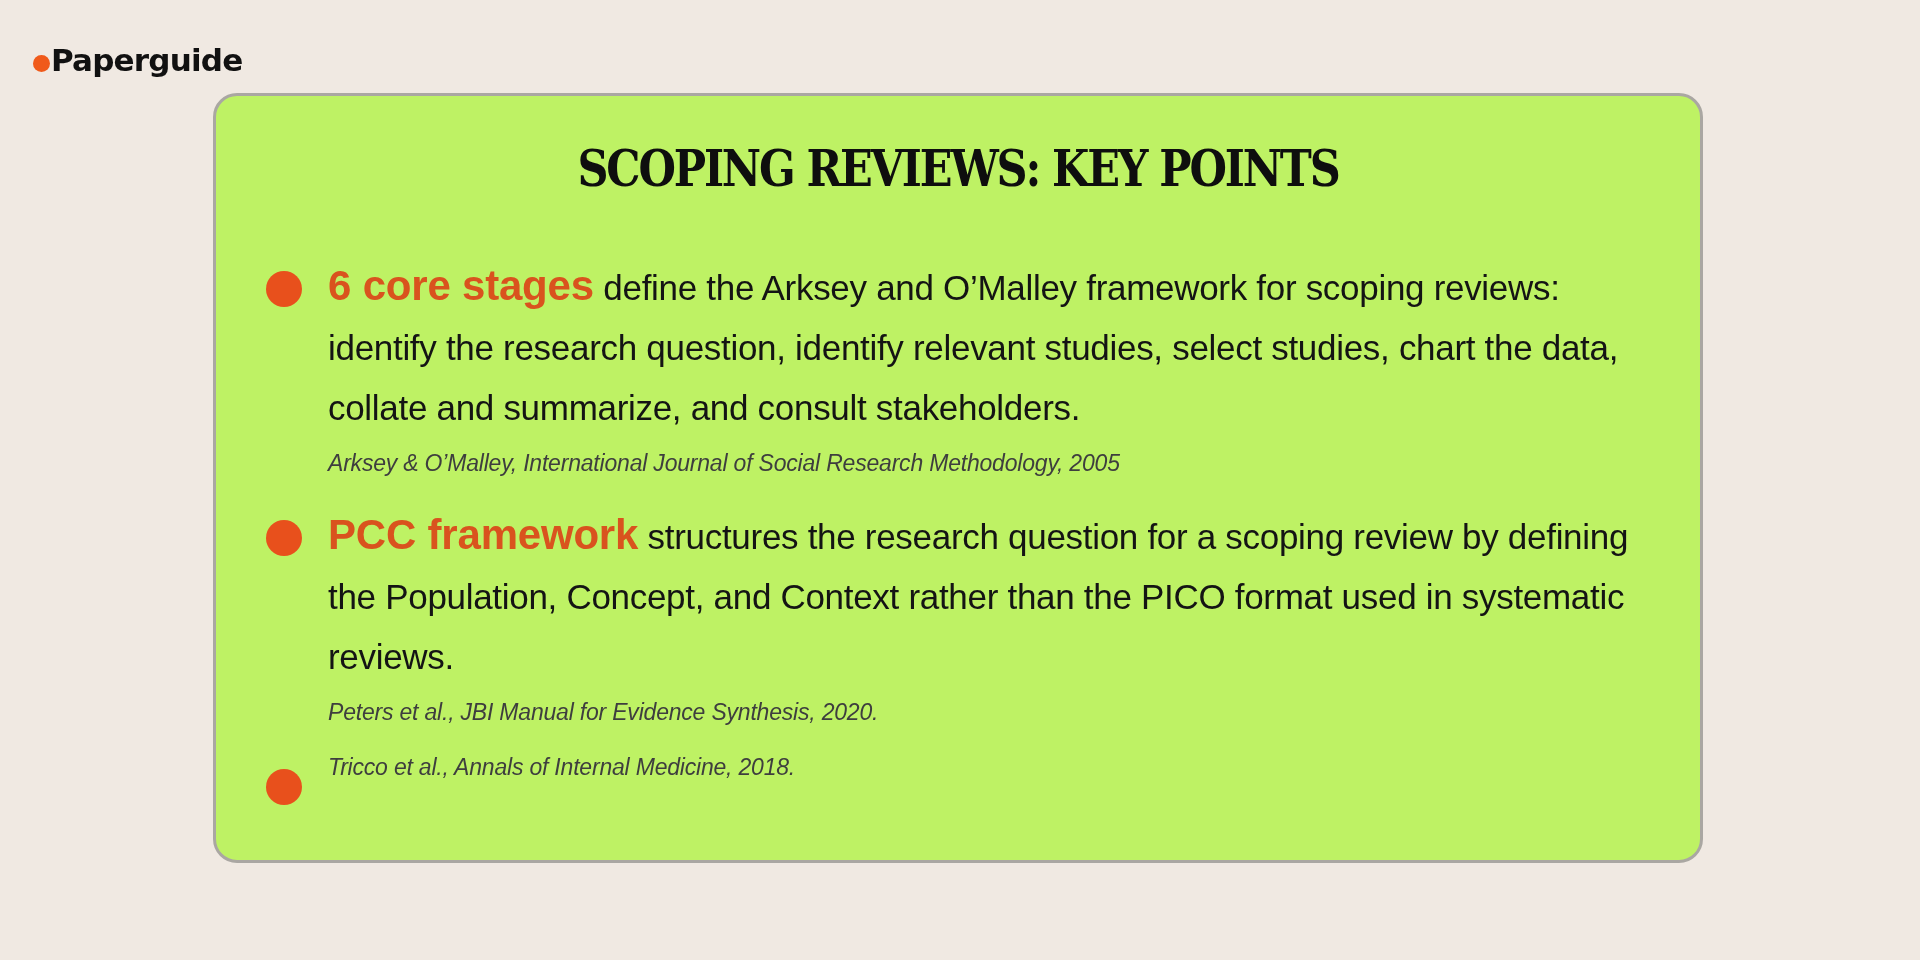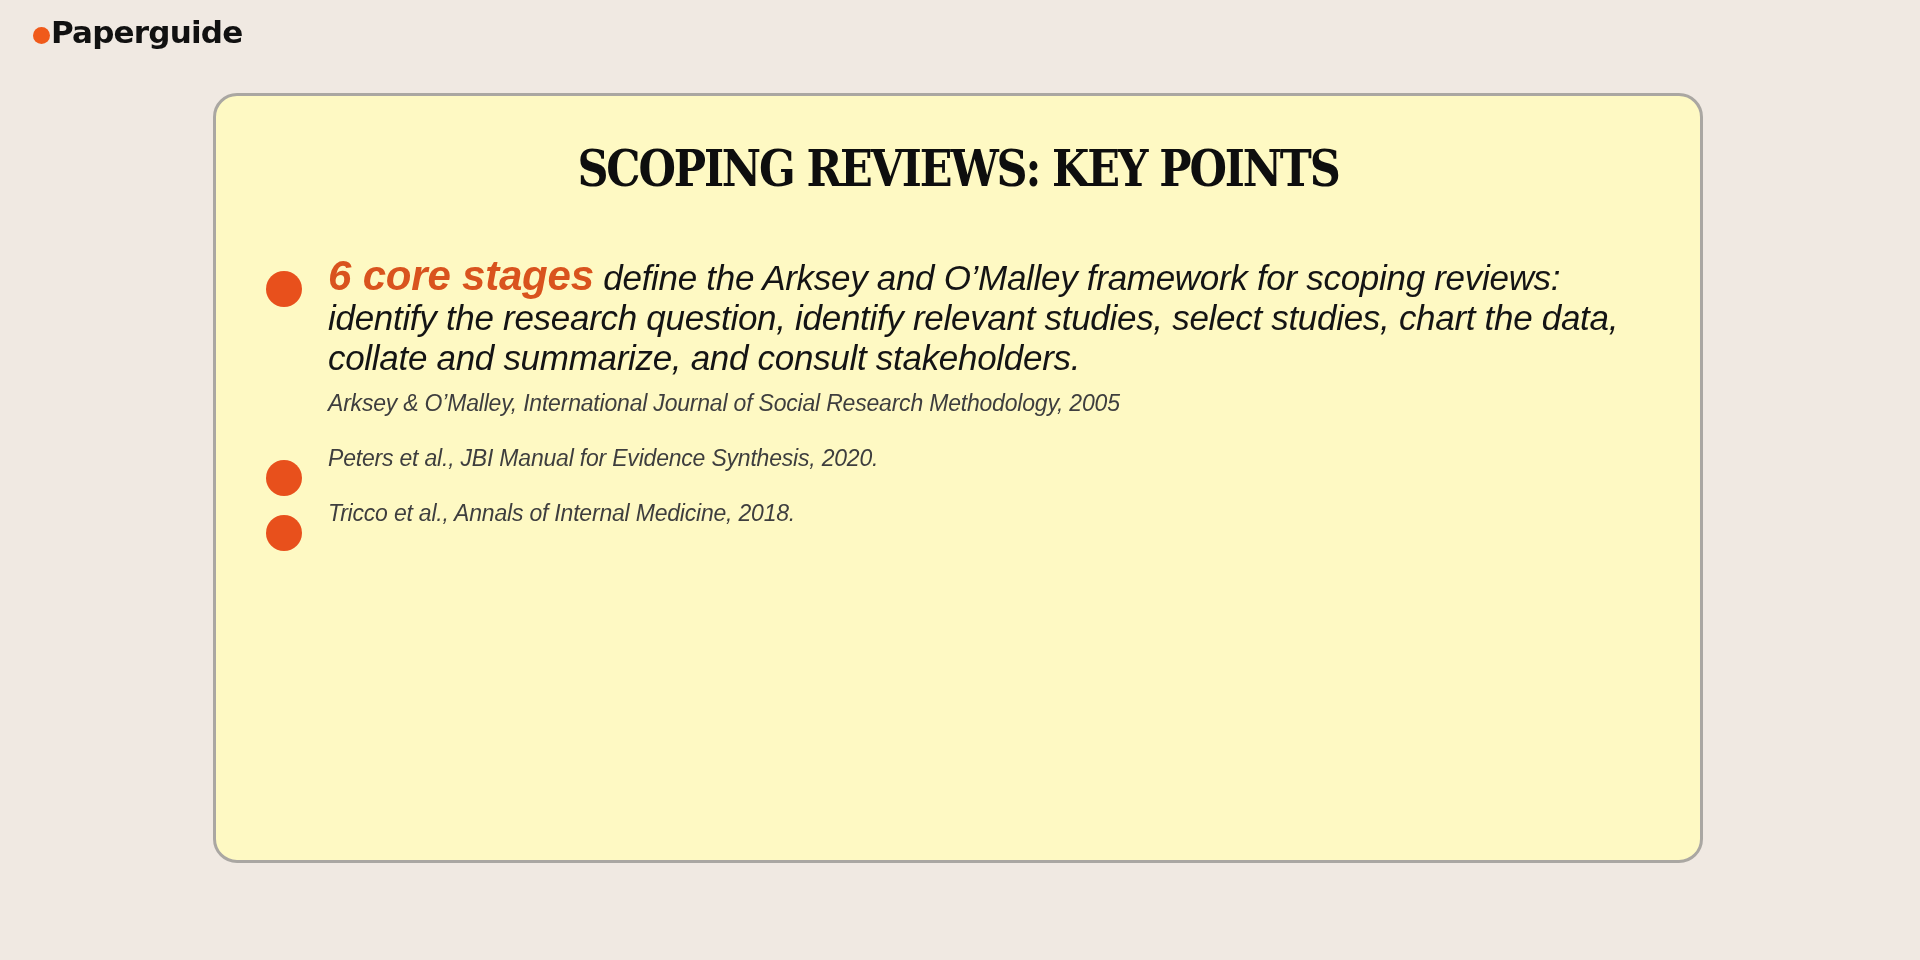--- a/index.html
+++ b/index.html
@@ -10,21 +10,21 @@
     width: 1920px;
     height: 960px;
     background: #f0e9e2;
     position: relative;
     overflow: hidden;
     font-family: "Liberation Sans", sans-serif;
   }
   .logo {
     position: absolute;
     left: 33px;
-    top: 14px;
+    top: 42px;
     display: flex;
     align-items: baseline;
   }
   .logo-dot {
     width: 17px;
     height: 17px;
     border-radius: 50%;
     background: #f05a1a;
     display: inline-block;
     margin-right: 1px;
@@ -38,21 +38,21 @@
     letter-spacing: -0.8px;
   }
   .card {
     position: absolute;
     left: 213px;
     top: 93px;
     width: 1490px;
     height: 770px;
     border: 3px solid #aaa7a2;
     border-radius: 24px;
-    background: #fef9c3;
+    background: #bef264;
     box-sizing: border-box;
   }
   .title {
     position: absolute;
     left: 0;
     right: 0;
     top: 43px;
     text-align: center;
     font-family: "DejaVu Serif", serif;
     font-weight: bold;
@@ -77,24 +77,23 @@
     position: absolute;
     left: 0;
     top: 15px;
     width: 36px;
     height: 36px;
     border-radius: 50%;
     background: #e8501c;
   }
   .point-text {
     font-size: 35px;
-    line-height: 40px;
+    line-height: 60px;
     color: #141414;
     letter-spacing: -0.3px;
-    font-style: italic;
   }
   .highlight {
     font-weight: bold;
     font-size: 42px;
     color: #d9531e;
     letter-spacing: -0.2px;
   }
   .citation {
     margin-top: 12px;
     font-style: italic;
@@ -116,20 +115,21 @@
 
   <div class="points">
     <div class="point">
       <span class="bullet"></span>
       <div class="point-text"><span class="highlight">6 core stages</span><span> define the Arksey and O’Malley framework for scoping reviews: identify the research question, identify relevant studies, select studies, chart the data, collate and summarize, and consult stakeholders.</span></div>
       <div class="citation">Arksey &amp; O’Malley, International Journal of Social Research Methodology, 2005</div>
     </div>
 
     <div class="point">
       <span class="bullet"></span>
+      <div class="point-text"><span class="highlight">PCC framework</span><span> structures the research question for a scoping review by defining the Population, Concept, and Context rather than the PICO format used in systematic reviews.</span></div>
       <div class="citation">Peters et al., JBI Manual for Evidence Synthesis, 2020.</div>
     </div>
 
     <div class="point">
       <span class="bullet"></span>
       <div class="citation">Tricco et al., Annals of Internal Medicine, 2018.</div>
     </div>
   </div>
 </div>
 

